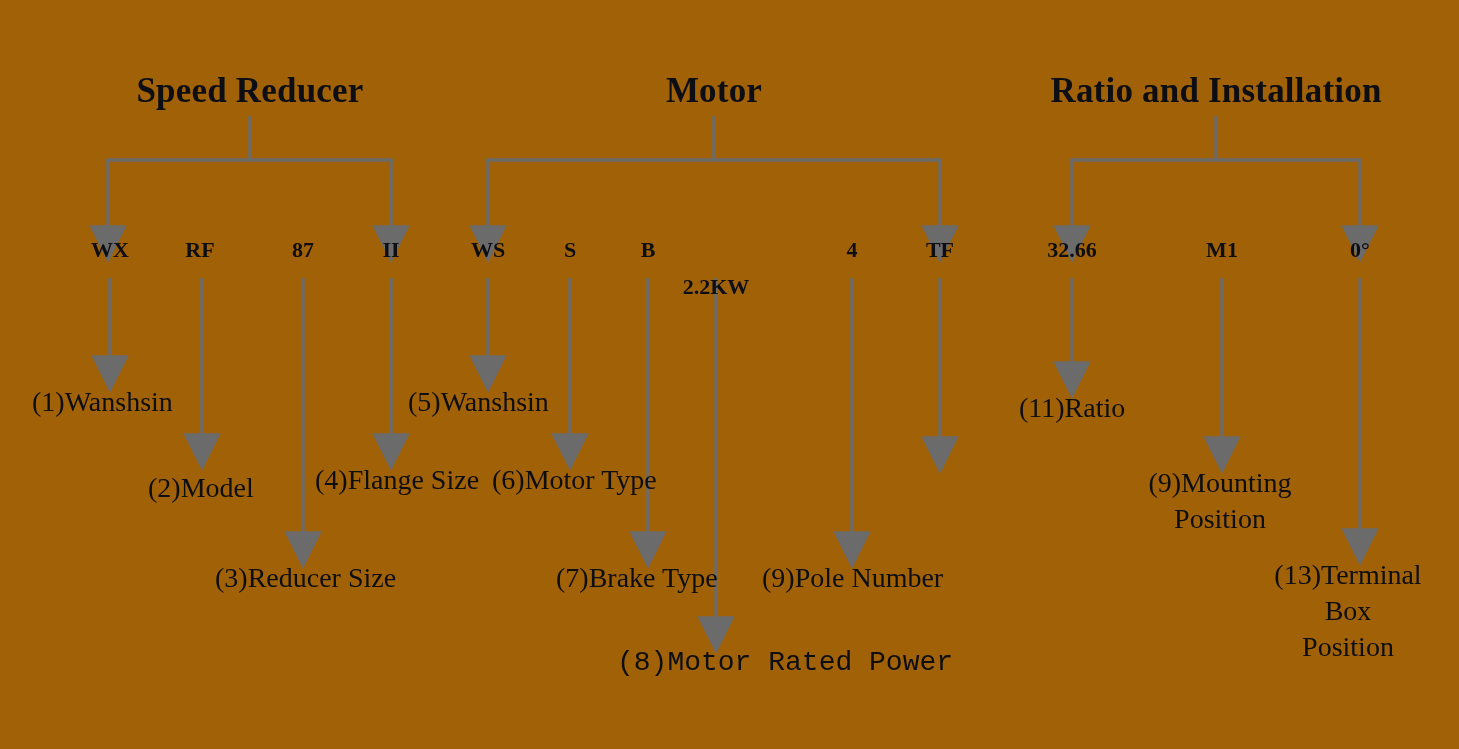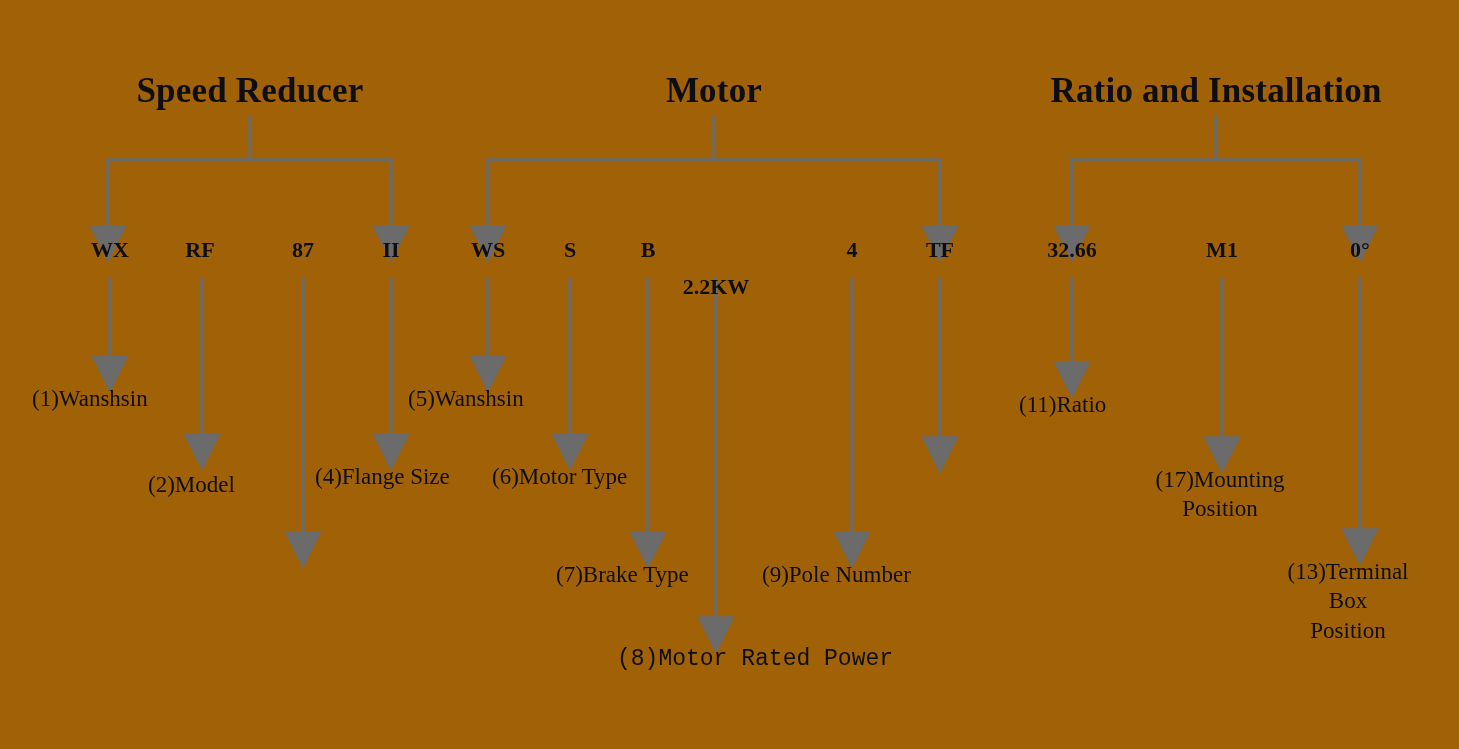--- a/index.html
+++ b/index.html
@@ -37,21 +37,21 @@
   .token {
     position: absolute;
     font-size: 22px;
     font-weight: bold;
     line-height: 1;
     white-space: nowrap;
     transform: translateX(-50%);
   }
   .leaf-label {
     position: absolute;
-    font-size: 23px;
+    font-size: 28px;
     font-weight: normal;
     line-height: 1.28;
     white-space: pre-line;
   }
   .leaf-label.ctr {
     text-align: center;
     transform: translateX(-50%);
   }
 </style>
 </head>
@@ -107,25 +107,26 @@
   <div class="token" style="left:648px;  top:239px;">B</div>
   <div class="token" style="left:716px;  top:239px;margin-top:37px;">2.2KW</div>
   <div class="token" style="left:852px;  top:239px;">4</div>
   <div class="token" style="left:940px;  top:239px;">TF</div>
   <div class="token" style="left:1072px; top:239px;">32.66</div>
   <div class="token" style="left:1222px; top:239px;">M1</div>
   <div class="token" style="left:1360px; top:239px;">0°</div>
 
   <div class="leaf-label" style="left:32px;   top:384px;">(1)Wanshsin</div>
   <div class="leaf-label" style="left:148px;  top:462px;margin-top:8px;">(2)Model</div>
+  <div class="leaf-label" style="left:215px; top:560px;">(3)Reducer Size</div>
   <div class="leaf-label" style="left:315px;  top:462px;">(4)Flange Size</div>
   <div class="leaf-label" style="left:408px;  top:384px;">(5)Wanshsin</div>
   <div class="leaf-label" style="left:492px;  top:462px;">(6)Motor Type</div>
   <div class="leaf-label" style="left:556px;  top:560px;">(7)Brake Type</div>
   <div class="leaf-label" style="left:617px; top:645px;font-family:Liberation Mono, monospace;">(8)Motor Rated Power</div>
   <div class="leaf-label" style="left:762px;  top:560px;">(9)Pole Number</div>
   <div class="leaf-label" style="left:1019px; top:390px;">(11)Ratio</div>
-  <div class="leaf-label ctr" style="left:1220px; top:465px;">(17)Mounting
+  <div class="leaf-label ctr" style="left:1220px; top:465px;">(9)Mounting
 Position</div>
   <div class="leaf-label ctr" style="left:1348px; top:557px;">(13)Terminal Box
 Position</div>
 
 </div>
 
 </body></html>

